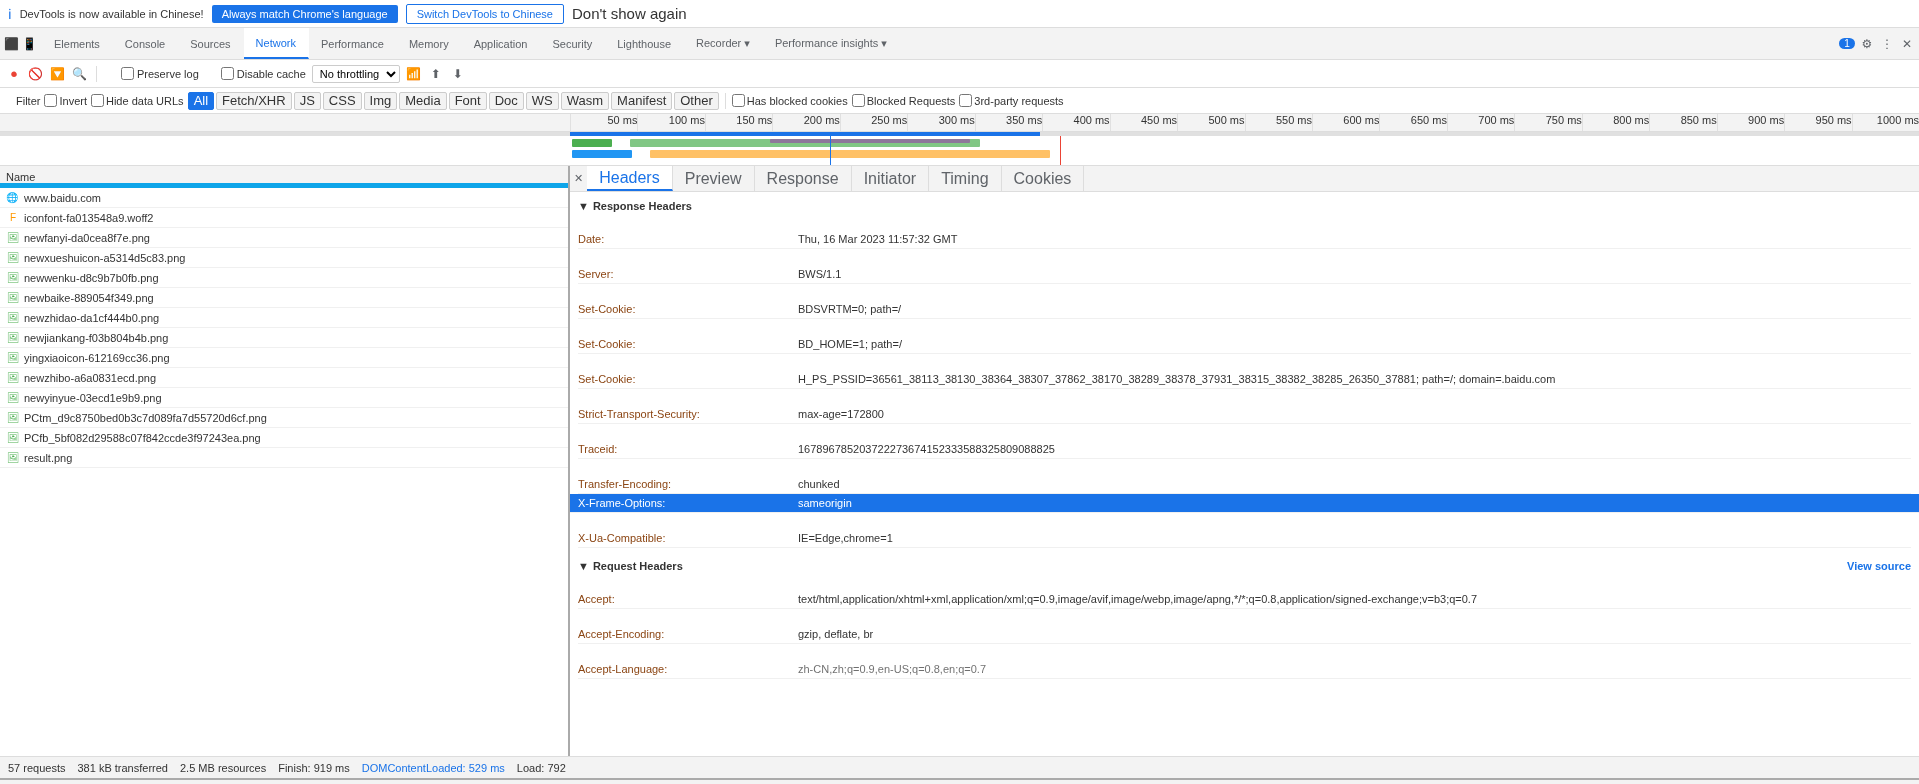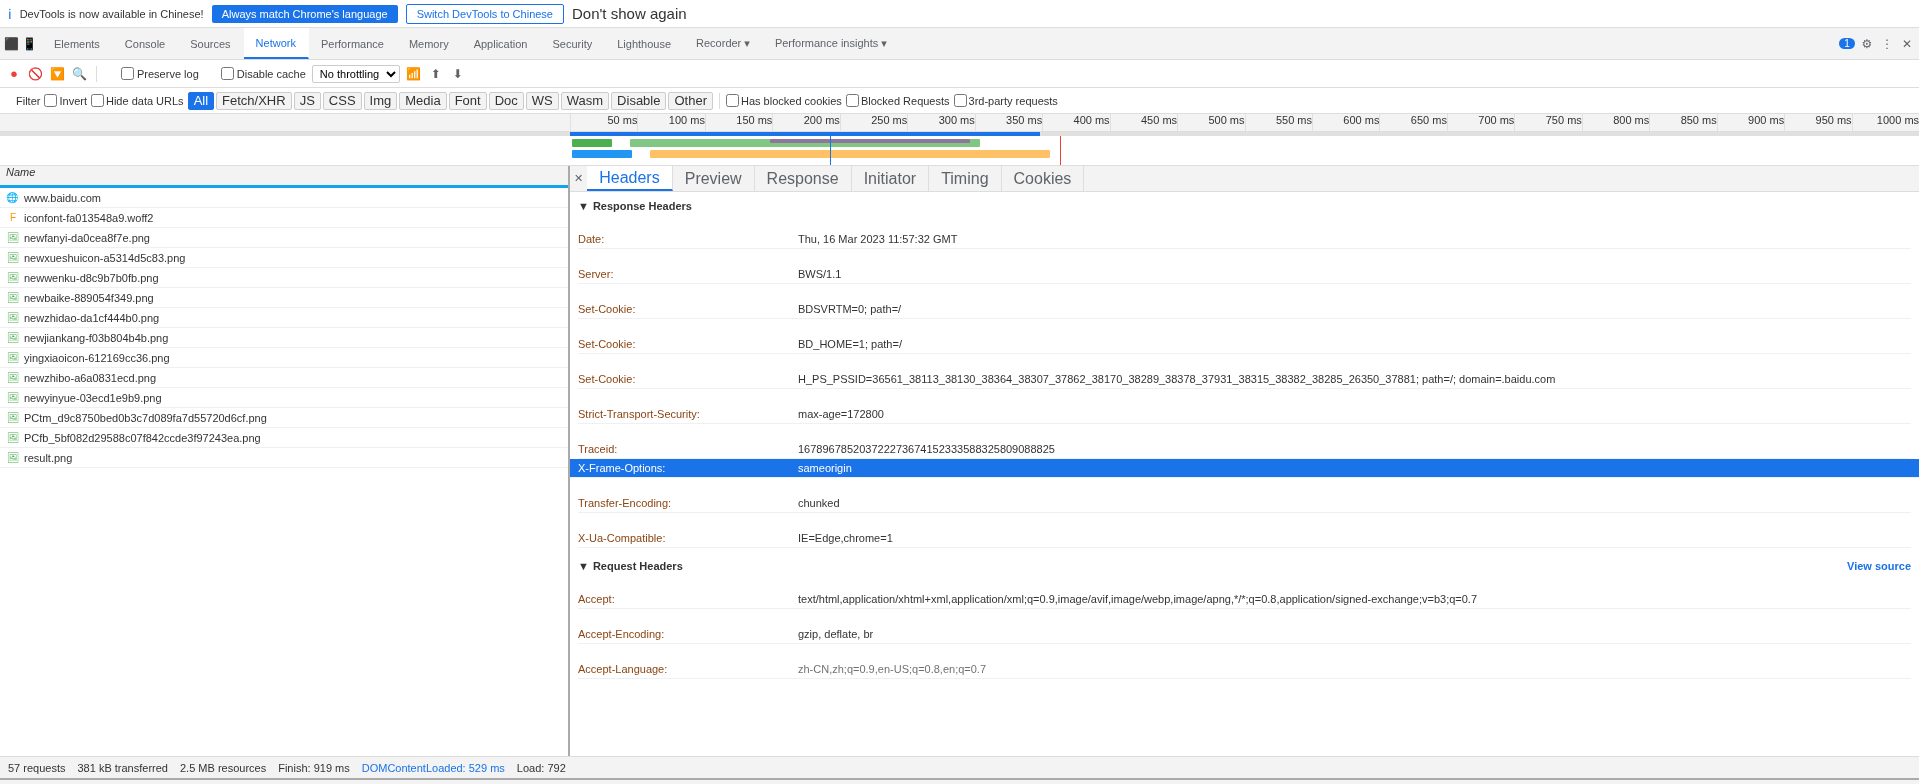--- a/index.html
+++ b/index.html
@@ -57,22 +57,22 @@
     .filter-btn.active { background: #1a73e8; color: #fff; border-color: #1a73e8; font-weight: 500; }
     .filter-type-btns { display: flex; gap: 2px; flex-wrap: nowrap; }
     .timeline-tick { flex: 1; text-align: right; border-left: 1px solid #e0e0e0; padding-left: 2px; }
 
     
     .main-content { display: flex; height: calc(784px - 28px - 32px - 28px - 26px - 50px - 30px); }
 
     
     .file-list-panel { width: 570px; min-width: 570px; border-right: 2px solid #aaa; overflow-y: auto; }
     .file-list-header {
-      display: flex; align-items: flex-start; padding: 0 6px;
-      background: #f3f3f3; border-bottom: 3px solid #0ea5e9; height: 22px; font-style: italic;
+      display: flex; align-items: flex-end; padding: 0 6px;
+      background: #f3f3f3; border-bottom: 5px solid #0ea5e9; height: 22px;
     }
     .file-list-header-name { font-size: 11px; font-weight: 500; color: #333; }
     .file-row {
       display: flex; align-items: center; padding: 1px 6px; height: 20px;
       border-bottom: 1px solid #f0f0f0; cursor: pointer; font-size: 11px;
     }
     .file-icon { width: 14px; height: 14px; margin-right: 4px; display: inline-flex; align-items: center; justify-content: center; font-size: 10px; flex-shrink: 0; }
     .file-name { flex: 1; overflow: hidden; text-overflow: ellipsis; white-space: nowrap; }
 
     
@@ -186,21 +186,21 @@
     <button class="filter-btn active">All</button>
     <button class="filter-btn">Fetch/XHR</button>
     <button class="filter-btn">JS</button>
     <button class="filter-btn">CSS</button>
     <button class="filter-btn">Img</button>
     <button class="filter-btn">Media</button>
     <button class="filter-btn">Font</button>
     <button class="filter-btn">Doc</button>
     <button class="filter-btn">WS</button>
     <button class="filter-btn">Wasm</button>
-    <button class="filter-btn">Disable</button>
+    <button class="filter-btn">Manifest</button>
     <button class="filter-btn">Other</button>
   </div>
   <div class="divider-v"></div>
   <label class="filter-check">
     <input type="checkbox" style="">
     <span>Has blocked cookies</span>
   </label>
   <label class="filter-check">
     <input type="checkbox" style="">
     <span>Blocked Requests</span>
@@ -359,27 +359,27 @@
         <span class="header-val">H_PS_PSSID=36561_38113_38130_38364_38307_37862_38170_38289_38378_37931_38315_38382_38285_26350_37881; path=/; domain=.baidu.com</span>
       </div>
       <div class="header-row">
         <span class="header-key">Strict-Transport-Security</span>
         <span class="header-val">max-age=172800</span>
       </div>
       <div class="header-row">
         <span class="header-key">Traceid</span>
         <span class="header-val">167896785203722273674152333588325809088825</span>
       </div>
+      <div class="header-row">
+        <span class="header-key">Transfer-Encoding</span>
+        <span class="header-val">chunked</span>
+      </div>
       <div class="header-row selected">
         <span class="header-key">X-Frame-Options</span>
         <span class="header-val">sameorigin</span>
-      </div>
-      <div class="header-row">
-        <span class="header-key">Transfer-Encoding</span>
-        <span class="header-val">chunked</span>
       </div>
       <div class="header-row">
         <span class="header-key">X-Ua-Compatible</span>
         <span class="header-val">IE=Edge,chrome=1</span>
       </div>
 
       <div class="section-title" style="margin-top:8px;">
         <span>▼</span>
         <span>Request Headers</span>
         <span class="view-source">View source</span>

